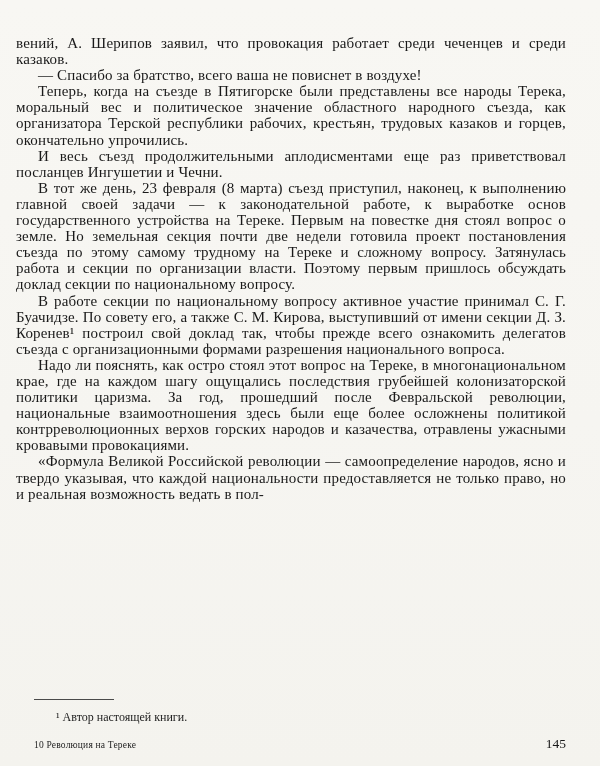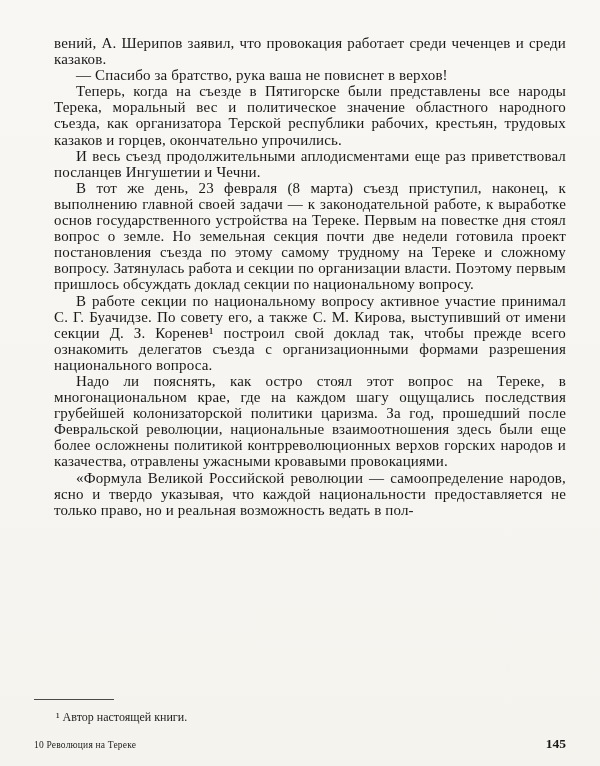--- a/index.html
+++ b/index.html
@@ -6,21 +6,21 @@
       margin: 0;
       padding: 0;
       background: #f5f4f0;
     }
     .page {
       position: relative;
       width: 600px;
       height: 766px;
       box-sizing: border-box;
       margin: 0;
-      padding: 35px 34px 0 54px;
+      padding: 35px 34px 0 16px;
       background: linear-gradient(180deg, #f8f7f3 0%, #f6f5f1 55%, #f4f3ee 100%);
       font-family: "Liberation Serif", "DejaVu Serif", serif;
       color: #191919;
       overflow: hidden;
     }
     .text-block {
       text-align: justify;
       font-size: 15px;
       line-height: 16.1px;
       letter-spacing: 0.01em;
@@ -63,31 +63,30 @@
       align-items: baseline;
     }
     .signature-mark {
       font-size: 9.5px;
       letter-spacing: 0.02em;
       color: #232323;
     }
     .page-number {
       font-size: 13.5px;
       color: #191919;
-      font-weight: bold;
     }
   </style>
 </head>
 <body>
 
 <div class="page">
 
   <div class="text-block">
     <p class="continuation">вений, А. Шерипов заявил, что провокация работает среди чеченцев и среди казаков.</p>
-    <p>— Спасибо за братство, рука ваша не повиснет в верхов!</p>
+    <p>— Спасибо за братство, всего ваша не повиснет в воздухе!</p>
     <p>Теперь, когда на съезде в Пятигорске были представлены все народы Терека, моральный вес и политическое значение областного народного съезда, как организатора Терской республики рабочих, крестьян, трудовых казаков и горцев, окончательно упрочились.</p>
     <p>И весь съезд продолжительными аплодисментами еще раз приветствовал посланцев Ингушетии и Чечни.</p>
     <p>В тот же день, 23 февраля (8 марта) съезд приступил, наконец, к выполнению главной своей задачи — к законодательной работе, к выработке основ государственного устройства на Тереке. Первым на повестке дня стоял вопрос о земле. Но земельная секция почти две недели готовила проект постановления съезда по этому самому трудному на Тереке и сложному вопросу. Затянулась работа и секции по организации власти. Поэтому первым пришлось обсуждать доклад секции по национальному вопросу.</p>
     <p>В работе секции по национальному вопросу активное участие принимал С. Г. Буачидзе. По совету его, а также С. М. Кирова, выступивший от имени секции Д. З. Коренев¹ построил свой доклад так, чтобы прежде всего ознакомить делегатов съезда с организационными формами разрешения национального вопроса.</p>
     <p>Надо ли пояснять, как остро стоял этот вопрос на Тереке, в многонациональном крае, где на каждом шагу ощущались последствия грубейшей колонизаторской политики царизма. За год, прошедший после Февральской революции, национальные взаимоотношения здесь были еще более осложнены политикой контрреволюционных верхов горских народов и казачества, отравлены ужасными кровавыми провокациями.</p>
     <p>«Формула Великой Российской революции — самоопределение народов, ясно и твердо указывая, что каждой национальности предоставляется не только право, но и реальная возможность ведать в пол-</p>
   </div>
 
   <div class="footnote-rule"></div>
 

